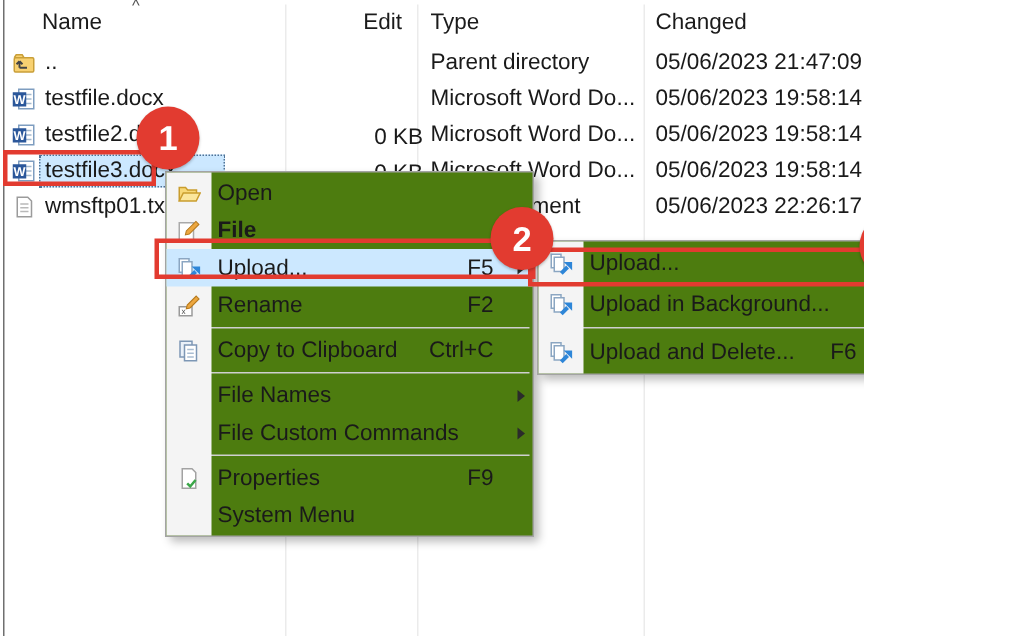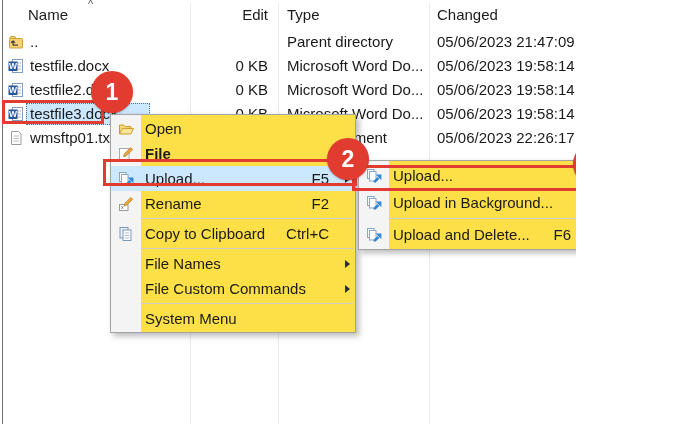--- a/index.html
+++ b/index.html
@@ -12,26 +12,26 @@
   .panel-edge{position:absolute;left:2px;top:0;bottom:0;width:1px;background:#6f6f6f;z-index:1;}
   
   .hdr{position:absolute;left:0;top:0;width:684px;height:28px;z-index:2;font-size:15px;color:#1b1b1b;}
   .hdr .h{position:absolute;top:6px;white-space:nowrap;}
   .hdr .caret{position:absolute;left:88px;top:-2px;font-size:11px;color:#555;}
   
   .row{position:absolute;left:0;width:684px;height:24px;line-height:24px;font-size:15px;z-index:2;white-space:nowrap;}
   .row .sel{position:absolute;left:26px;top:1px;width:124px;height:22px;background:var(--sel);outline:1px dotted #4f7296;outline-offset:-1px;}
   .row .fic{position:absolute;left:8px;top:4px;width:16px;height:16px;}
   .row .nm{position:absolute;left:30px;}
-  .row .sz{position:absolute;left:190px;width:78px;text-align:right;}
+  .row .sz{position:absolute;left:204px;width:78px;text-align:right;margin-top:26px;}
   .row .tp{position:absolute;left:287px;}
   .row .ch{position:absolute;left:437px;}
   svg{display:block;}
   
-  .menu{position:absolute;background:#fde047;border:1px solid #a3a3a3;box-shadow:3px 3px 6px rgba(0,0,0,.28);
+  .menu{position:absolute;background:#4d7c0f;border:1px solid #a3a3a3;box-shadow:3px 3px 6px rgba(0,0,0,.28);
         box-sizing:border-box;padding:1px 0;font-size:15px;}
   .menu::before{content:"";position:absolute;left:0;top:0;bottom:0;width:30px;background:#f4f4f4;}
   #ctx-menu{left:110px;top:114px;width:246px;z-index:10;}
   #upload-submenu{left:358px;top:160px;width:240px;z-index:12;}
   .mi{position:relative;display:flex;align-items:center;height:25px;cursor:default;}
   #upload-submenu .mi{height:27px;}
   .mi.hl{background:var(--mh);}
   .mic{width:30px;display:flex;align-items:center;justify-content:center;flex:none;}
   .mil{flex:1;white-space:nowrap;padding-left:4px;}
   .mil.b{font-weight:bold;}
@@ -220,20 +220,31 @@
       <div class="mi">
         <span class="mic"></span>
         <span class="mil">File Custom Commands</span>
         <span class="mis"></span>
         <span class="mia">
           <span class="tri"></span>
         </span>
       </div>
       <div class="msep"></div>
       <div class="mi">
+        <span class="mic">
+          <svg width="16" height="16" viewBox="0 0 16 16">
+            <path d="M3.5 1.5 h6.5 l2.5 2.5 v10.5 h-9 z" fill="#fff" stroke="#a2a2a2"></path>
+            <path d="M6.8 11.3 l2 2 3.6-4.3" stroke="#3aa648" stroke-width="1.7" fill="none"></path>
+          </svg>
+        </span>
+        <span class="mil">Properties</span>
+        <span class="mis">F9</span>
+        <span class="mia"></span>
+      </div>
+      <div class="mi">
         <span class="mic"></span>
         <span class="mil">System Menu</span>
         <span class="mis"></span>
         <span class="mia"></span>
       </div>
     </div>
   <div class="menu" id="upload-submenu">
       <div class="mi">
         <span class="mic">
           <svg width="16" height="16" viewBox="0 0 16 16">

